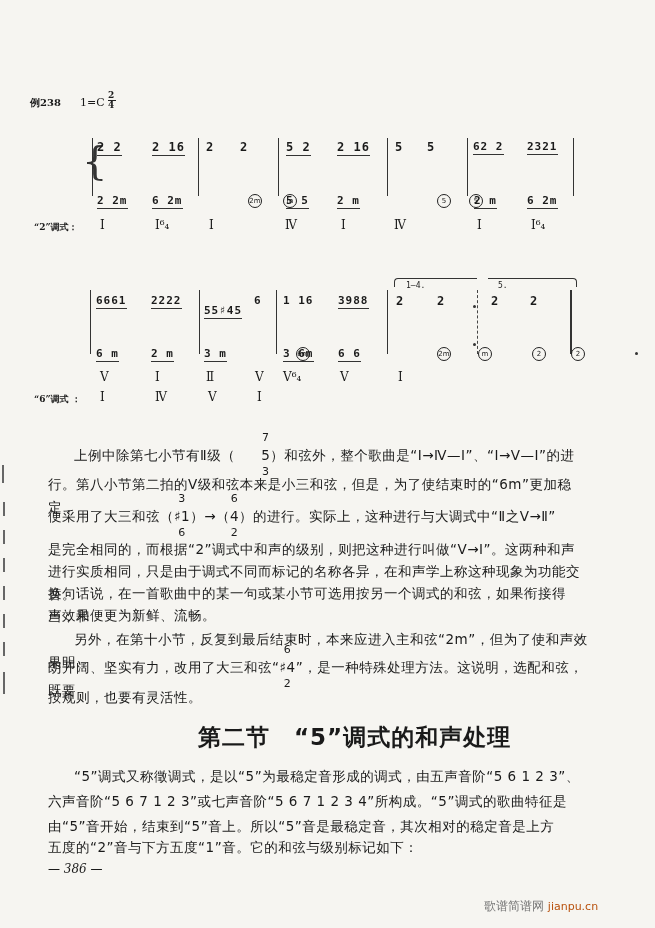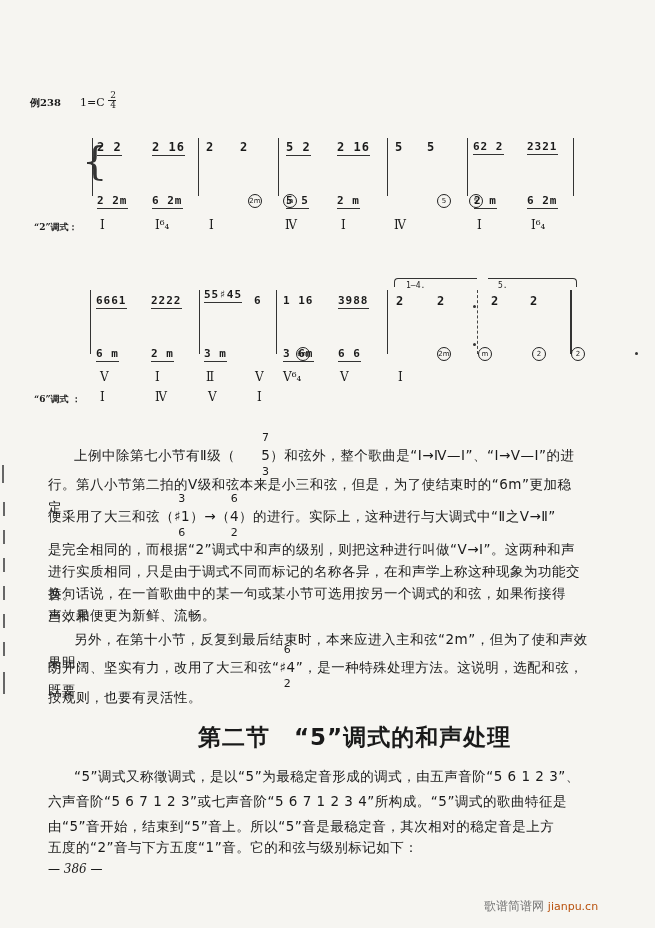--- a/index.html
+++ b/index.html
@@ -3,21 +3,21 @@
 <meta charset="utf-8">
 <style>
   html, body { margin:0; padding:0; }
   body {
     width:655px; height:928px; background:#f6f5f1; position:relative; overflow:hidden;
     font-family: "DejaVu Serif", "Liberation Serif", serif; color:#1a1a1a;
   }
   .abs { position:absolute; white-space:nowrap; }
   .ex-label { font-size:10px; font-weight:bold; }
   .key { font-size:11px; }
-  .ts { position:absolute; text-align:right; font-size:9px; line-height:9px; font-weight:normal; }
+  .ts { position:absolute; text-align:left; font-size:9px; line-height:9px; font-weight:bold; }
   .ts .bar { display:block; border-top:1px solid #222; width:8px; margin:0 auto; }
   .note { position:absolute; font-family:"DejaVu Sans Mono","Liberation Mono",monospace; font-size:12px; font-weight:bold; letter-spacing:1px; }
   .note.small { font-size:11px; }
   .uline { border-bottom:1px solid #333; padding-bottom:1px; }
   .barline { position:absolute; width:1px; background:#333; }
   .barline.thick { width:2px; }
   .barline.dotted { border-left:1px dashed #444; background:none; width:0; }
   .roman { position:absolute; font-size:12px; font-family:"DejaVu Serif","Liberation Serif",serif; }
   .mode-label { position:absolute; font-size:9px; font-weight:bold; }
   .circ { display:inline-block; width:12px; height:12px; border:1px solid #222; border-radius:50%; font-size:7px; line-height:12px; text-align:center; font-family:"DejaVu Sans",sans-serif; font-weight:normal; letter-spacing:0;margin-left:44px; }
@@ -82,21 +82,21 @@
 <div class="roman" style="left:285px;top:218px;">Ⅳ</div>
 <div class="roman" style="left:341px;top:218px;">I</div>
 <div class="roman" style="left:394px;top:218px;">Ⅳ</div>
 <div class="roman" style="left:477px;top:218px;">I</div>
 <div class="roman" style="left:531px;top:218px;">I⁶₄</div>
 
 <div class="barline" style="left:90px;top:290px;height:64px;"></div>
 <div class="note small" style="left:96px;top:294px;"><span class="uline">6661</span></div>
 <div class="note small" style="left:151px;top:294px;"><span class="uline">2222</span></div>
 <div class="barline" style="left:199px;top:290px;height:64px;"></div>
-<div class="note small" style="left:204px;top:288px;"><span class="uline">55♯45</span></div>
+<div class="note small" style="left:204px;top:304px;"><span class="uline">55♯45</span></div>
 <div class="note small" style="left:254px;top:294px;">6</div>
 <div class="barline" style="left:276px;top:290px;height:64px;"></div>
 <div class="note small" style="left:283px;top:294px;">1  16</div>
 <div class="note small" style="left:338px;top:294px;"><span class="uline">3988</span></div>
 <div class="barline" style="left:387px;top:290px;height:64px;"></div>
 
 <div class="volta" style="left:394px;top:278px;width:82px;"></div>
 <div class="volta-label" style="left:406px;top:281px;">1—4.</div>
 <div class="volta r" style="left:488px;top:278px;width:88px;"></div>
 <div class="volta-label" style="left:498px;top:281px;">5.</div>

